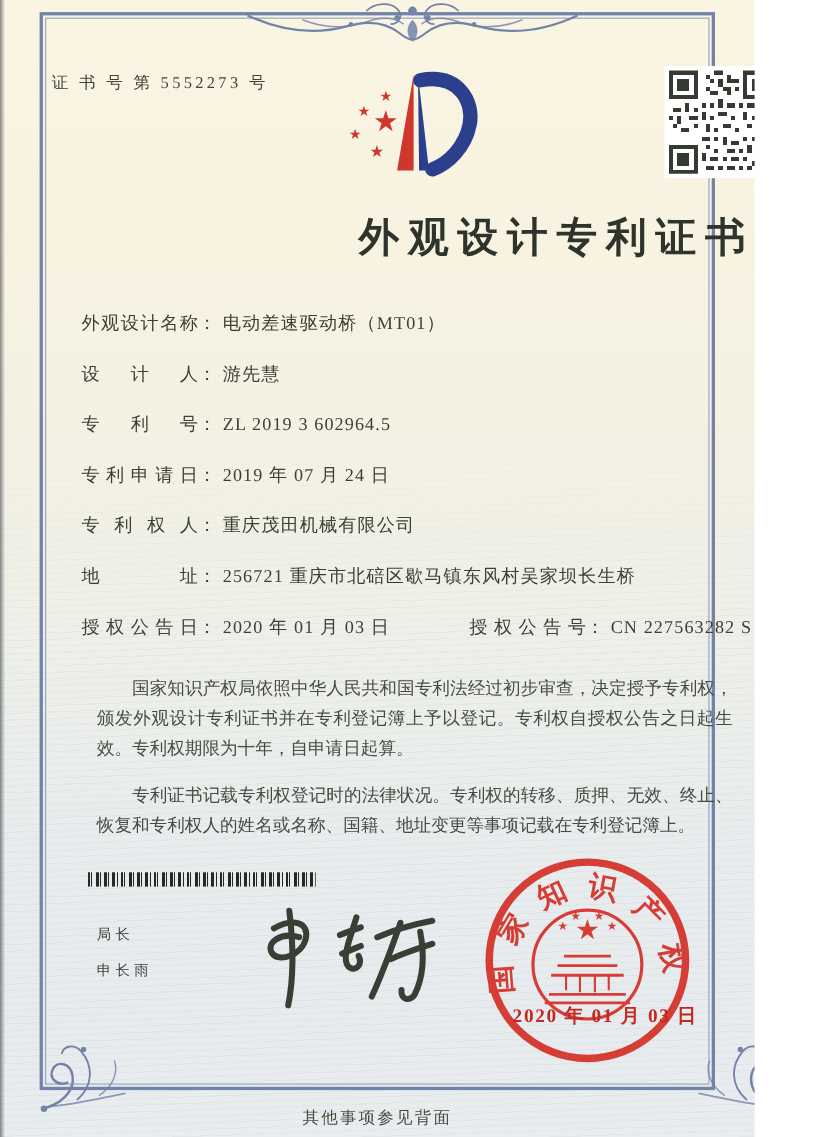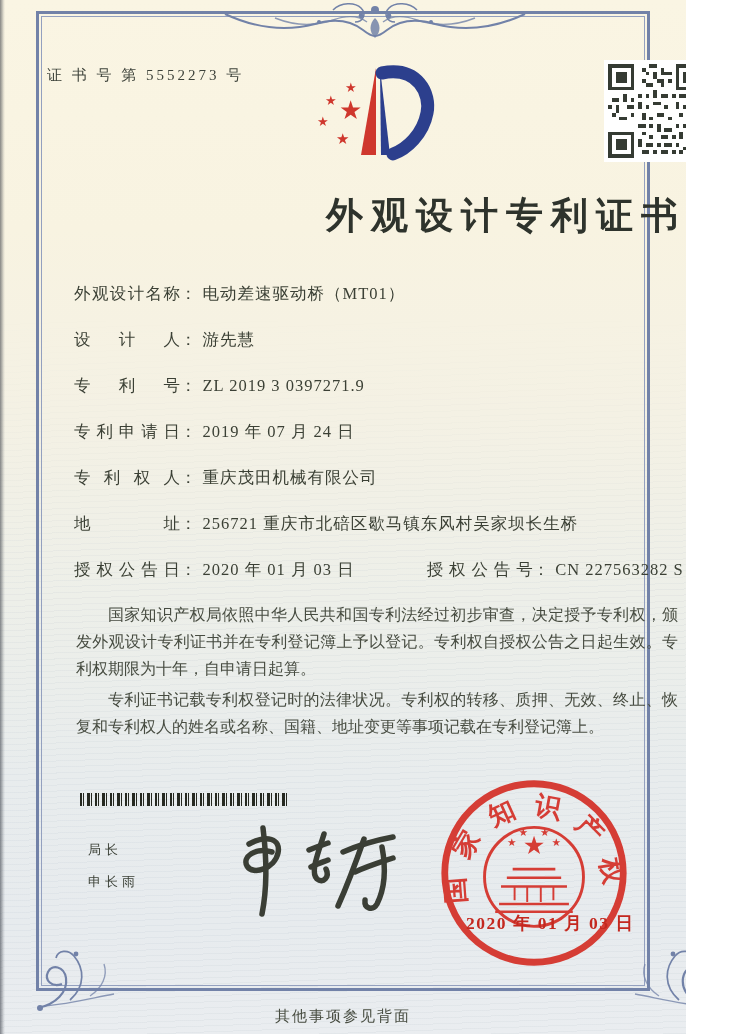--- a/index.html
+++ b/index.html
@@ -46,21 +46,21 @@
   .flabel{
     display:inline-block;width:106px;
     text-align:justify;text-align-last:justify;
     vertical-align:top;
   }
   .fcolon{display:inline-block;margin-right:6px;}
   .fvalue{letter-spacing:1px;}
   .fpair2{margin-left:72px;}
   .paras{position:absolute;left:72px;top:597px;width:610px;}
   .paras p{
-    margin:4px;text-indent:2em;font-size:16px;line-height:27px;
+    margin:16px;text-indent:2em;font-size:16px;line-height:27px;
     text-align:justify;color:#474c41;
   }
   .barcode{
     position:absolute;left:80px;top:793px;width:207px;height:13px;
     background:repeating-linear-gradient(90deg,
       #262921 0 2px,transparent 2px 3px,
       #262921 3px 4px,transparent 4px 7px,
       #262921 7px 10px,transparent 10px 11px,
       #262921 11px 12px,transparent 12px 15px);
   }
@@ -159,21 +159,21 @@
   <div class="title">外观设计专利证书</div>
 
   <div class="fields">
     <div class="frow">
       <span class="flabel">外观设计名称</span><span class="fcolon">：</span><span class="fvalue">电动差速驱动桥（MT01）</span>
     </div>
     <div class="frow">
       <span class="flabel">设计人</span><span class="fcolon">：</span><span class="fvalue">游先慧</span>
     </div>
     <div class="frow">
-      <span class="flabel">专利号</span><span class="fcolon">：</span><span class="fvalue">ZL 2019 3 0397271.9</span>
+      <span class="flabel">专利号</span><span class="fcolon">：</span><span class="fvalue">ZL 2019 3 602964.5</span>
     </div>
     <div class="frow">
       <span class="flabel">专利申请日</span><span class="fcolon">：</span><span class="fvalue">2019 年 07 月 24 日</span>
     </div>
     <div class="frow">
       <span class="flabel">专利权人</span><span class="fcolon">：</span><span class="fvalue">重庆茂田机械有限公司</span>
     </div>
     <div class="frow">
       <span class="flabel">地址</span><span class="fcolon">：</span><span class="fvalue">256721 重庆市北碚区歇马镇东风村吴家坝长生桥</span>
     </div>

